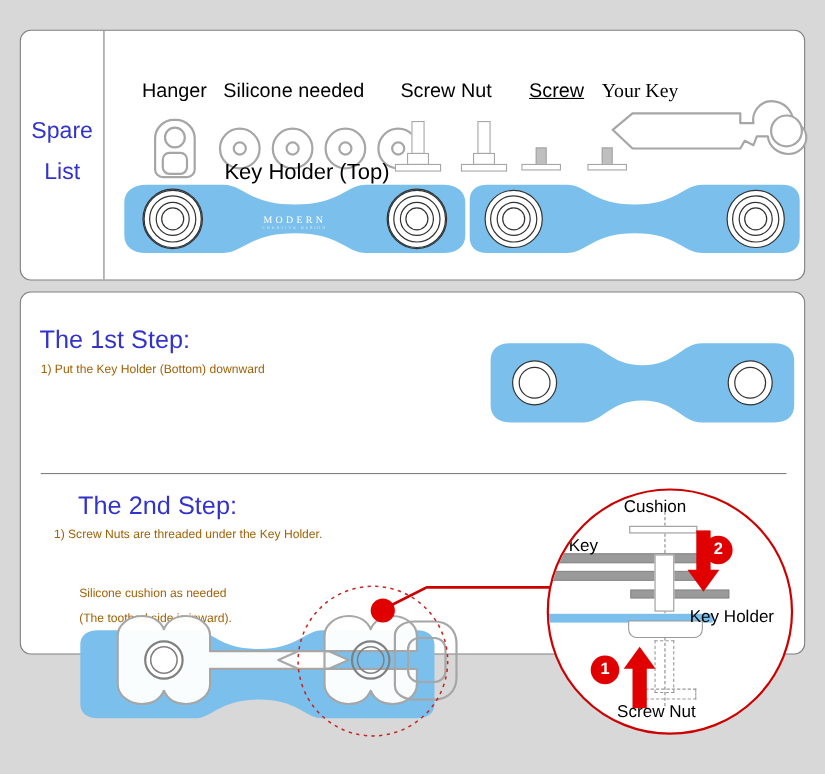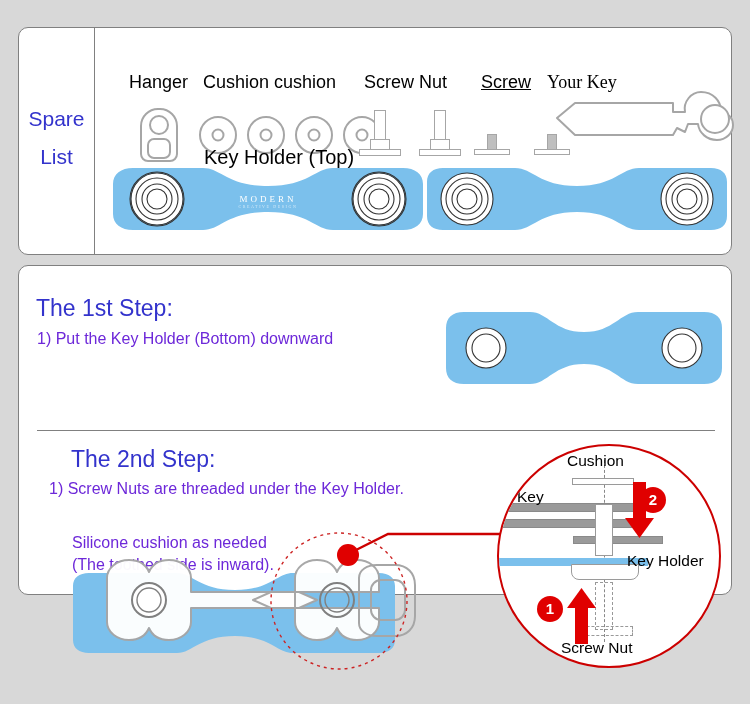--- a/index.html
+++ b/index.html
@@ -187,22 +187,22 @@
     background: #808080;
   }
   .step-title {
     position: absolute;
     color: #3333cc;
     font-size: 23px;
     white-space: nowrap;
   }
   .step-line {
     position: absolute;
-    color: #6d28d9;
-    font-size: 16px;
+    color: #a16207;
+    font-size: 11px;
     white-space: nowrap;
   }
   #step1-title { left: 17px; top: 29px; }
   #step1-line1 { left: 18px; top: 64px; }
   #step2-title { left: 28px; top: 180px; margin-left: 24px; }
   #step2-line1 { left: 30px; top: 214px; }
   #step2-line2 { left: 30px; top: 245px; }
   #step2-line3 { left: 53px; top: 268px; }
   #step2-line4 { left: 53px; top: 290px; }
 
@@ -291,21 +291,21 @@
 <body>
 
 <div class="card" id="spare-card">
 
   <div id="spare-divider"></div>
 
   <div class="spare-label" id="spare-label-1">Spare</div>
   <div class="spare-label" id="spare-label-2">List</div>
 
   <div class="part-title" style="left:110px; top:44px;">Hanger</div>
-  <div class="part-title" style="left:184px; top:44px;">Cushion cushion</div>
+  <div class="part-title" style="left:184px; top:44px;">Silicone needed</div>
   <div class="part-title" style="left:345px; top:44px;">Screw Nut</div>
   <div class="part-title" style="left:462px; top:44px;text-decoration:underline;">Screw</div>
   <div class="part-title" style="left:528px; top:44px;font-family:Liberation Serif, serif;">Your Key</div>
 
   <div id="hanger-icon">
     <div class="h-hole"></div>
     <div class="h-slot"></div>
   </div>
 
   <div class="cushion" style="left:180px;"></div>

